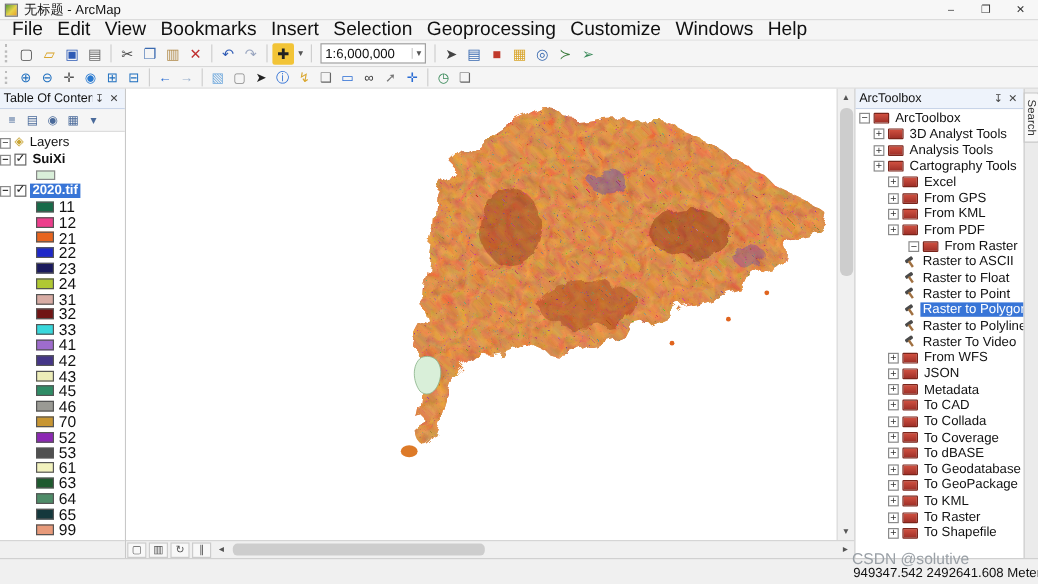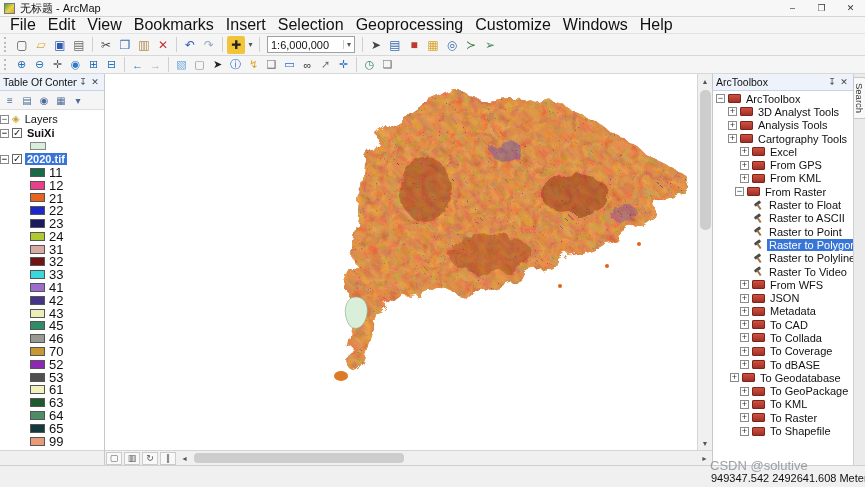--- a/index.html
+++ b/index.html
@@ -415,35 +415,40 @@
           <div class="tree-row" style="padding-left:27px">
             <span class="expander plus"></span>
             <span class="tbx-icon"></span>
             <span class="tree-label">From GPS</span>
           </div>
           <div class="tree-row" style="padding-left:27px">
             <span class="expander plus"></span>
             <span class="tbx-icon"></span>
             <span class="tree-label">From KML</span>
           </div>
-          <div class="tree-row" style="padding-left:22px">
+          <div class="tree-row" style="padding-left:27px">
+            <span class="expander plus"></span>
+            <span class="tbx-icon"></span>
+            <span class="tree-label">From PDF</span>
+          </div>
+          <div class="tree-row" style="padding-left:44px">
             <span class="expander minus"></span>
             <span class="tbx-icon"></span>
             <span class="tree-label">From Raster</span>
+          </div>
+          <div class="tree-row" style="padding-left:39px">
+            <span class="tool-icon"></span>
+            <span class="tree-label">Raster to ASCII</span>
           </div>
           <div class="tree-row" style="padding-left:39px">
             <span class="tool-icon"></span>
             <span class="tree-label">Raster to Float</span>
           </div>
           <div class="tree-row" style="padding-left:39px">
             <span class="tool-icon"></span>
-            <span class="tree-label">Raster to ASCII</span>
-          </div>
-          <div class="tree-row" style="padding-left:39px">
-            <span class="tool-icon"></span>
             <span class="tree-label">Raster to Point</span>
           </div>
           <div class="tree-row" style="padding-left:39px">
             <span class="tool-icon"></span>
             <span class="tree-label selected">Raster to Polygon</span>
           </div>
           <div class="tree-row" style="padding-left:39px">
             <span class="tool-icon"></span>
             <span class="tree-label">Raster to Polyline</span>
           </div>
@@ -479,21 +484,21 @@
           <div class="tree-row" style="padding-left:27px">
             <span class="expander plus"></span>
             <span class="tbx-icon"></span>
             <span class="tree-label">To Coverage</span>
           </div>
           <div class="tree-row" style="padding-left:27px">
             <span class="expander plus"></span>
             <span class="tbx-icon"></span>
             <span class="tree-label">To dBASE</span>
           </div>
-          <div class="tree-row" style="padding-left:17px">
+          <div class="tree-row" style="padding-left:27px">
             <span class="expander plus"></span>
             <span class="tbx-icon"></span>
             <span class="tree-label">To Geodatabase</span>
           </div>
           <div class="tree-row" style="padding-left:27px">
             <span class="expander plus"></span>
             <span class="tbx-icon"></span>
             <span class="tree-label">To GeoPackage</span>
           </div>
           <div class="tree-row" style="padding-left:27px">

